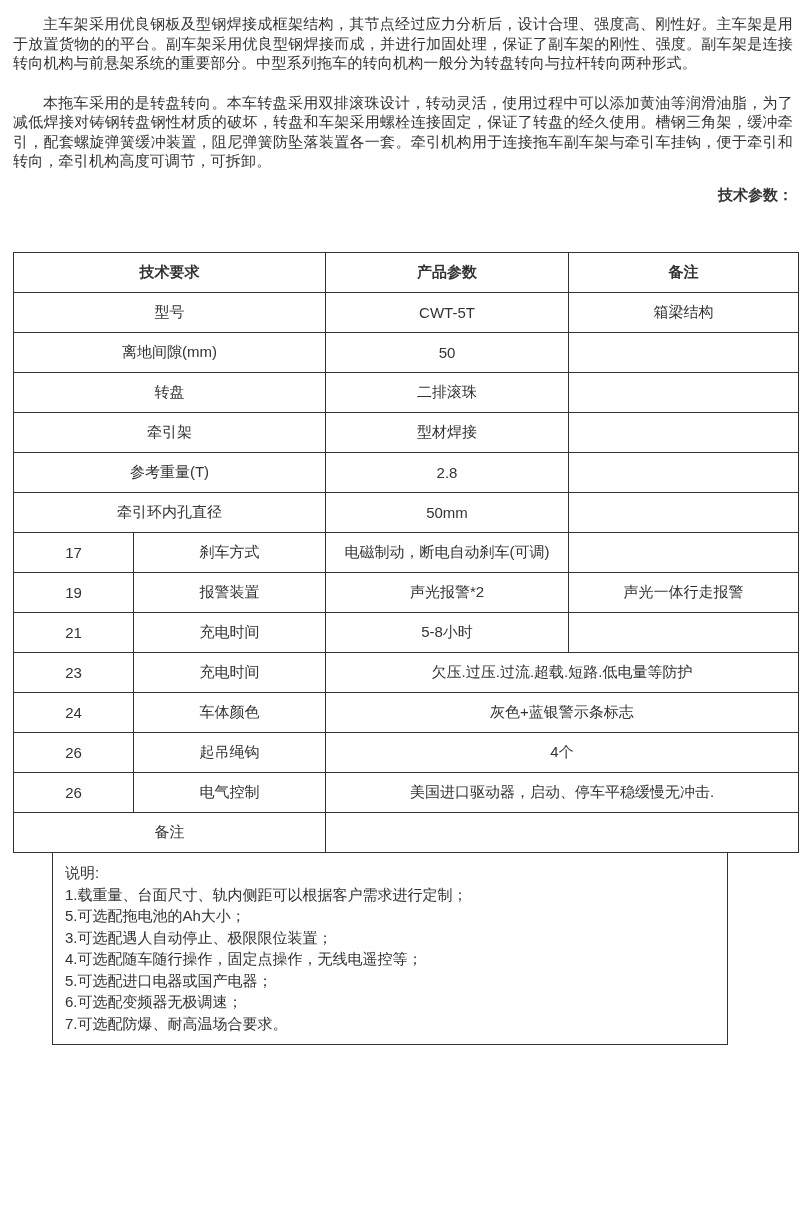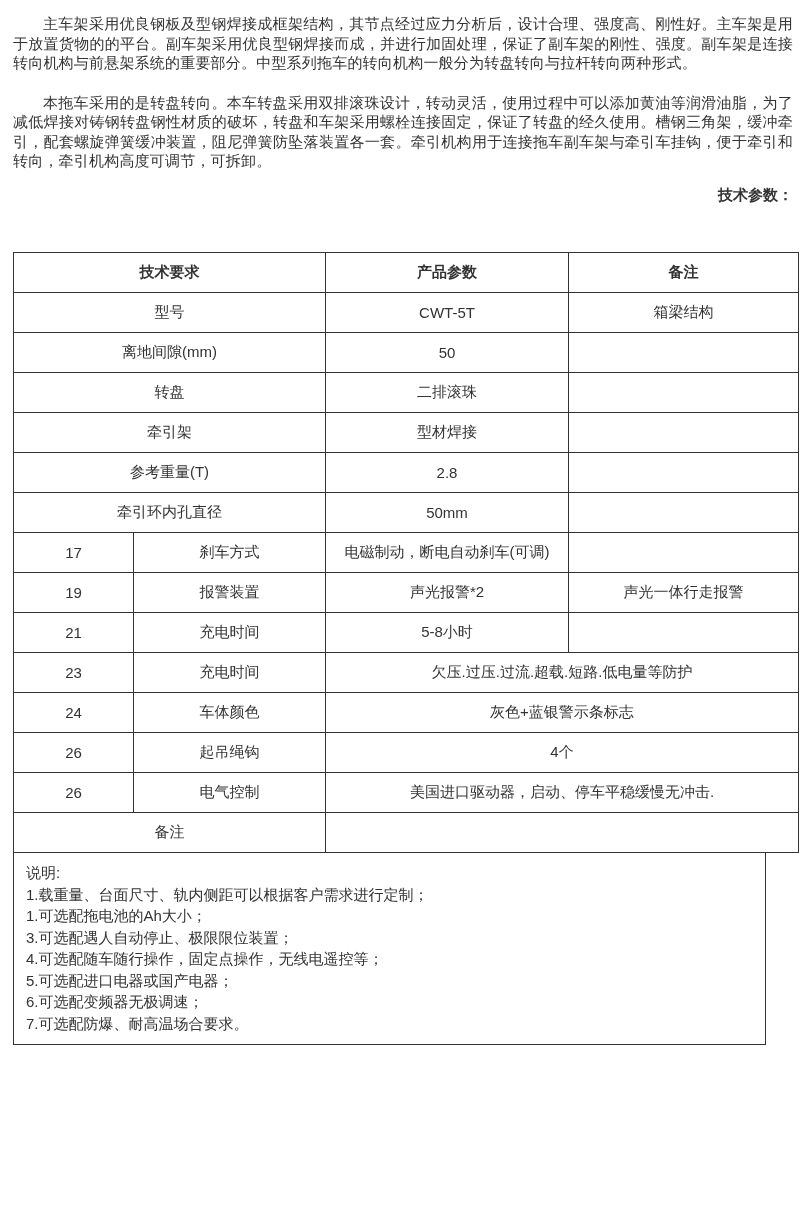--- a/index.html
+++ b/index.html
@@ -51,26 +51,27 @@
     font-size: 15px;
     font-weight: normal;
     color: #333333;
     overflow: hidden;
     white-space: nowrap;
   }
   .spec-table th {
     font-weight: bold;
   }
   .notes-box {
-    width: 753px;
+    width: 676px;
     height: 192px;
     box-sizing: border-box;
     border: 1px solid #333333;
     border-top: none;
     padding: 9px 14px 0 12px;
+    margin-left: 39px;
   }
   .note-line {
     font-size: 15px;
     line-height: 21.5px;
     white-space: nowrap;
   }
 </style>
 </head>
 <body>
 
@@ -167,21 +168,21 @@
           <td colspan="2">备注</td>
           <td colspan="2"></td>
         </tr>
       </tbody>
   </table>
 
   <div class="notes-box">
     <div class="note-line">说明:</div>
     <div>
         <div class="note-line">1.载重量、台面尺寸、轨内侧距可以根据客户需求进行定制；</div>
-        <div class="note-line">1.可选配拖电池的Ah大小；</div>
+        <div class="note-line">5.可选配拖电池的Ah大小；</div>
         <div class="note-line">3.可选配遇人自动停止、极限限位装置；</div>
         <div class="note-line">4.可选配随车随行操作，固定点操作，无线电遥控等；</div>
         <div class="note-line">5.可选配进口电器或国产电器；</div>
         <div class="note-line">6.可选配变频器无极调速；</div>
         <div class="note-line">7.可选配防爆、耐高温场合要求。</div>
       </div>
   </div>
 
 </div>
 

